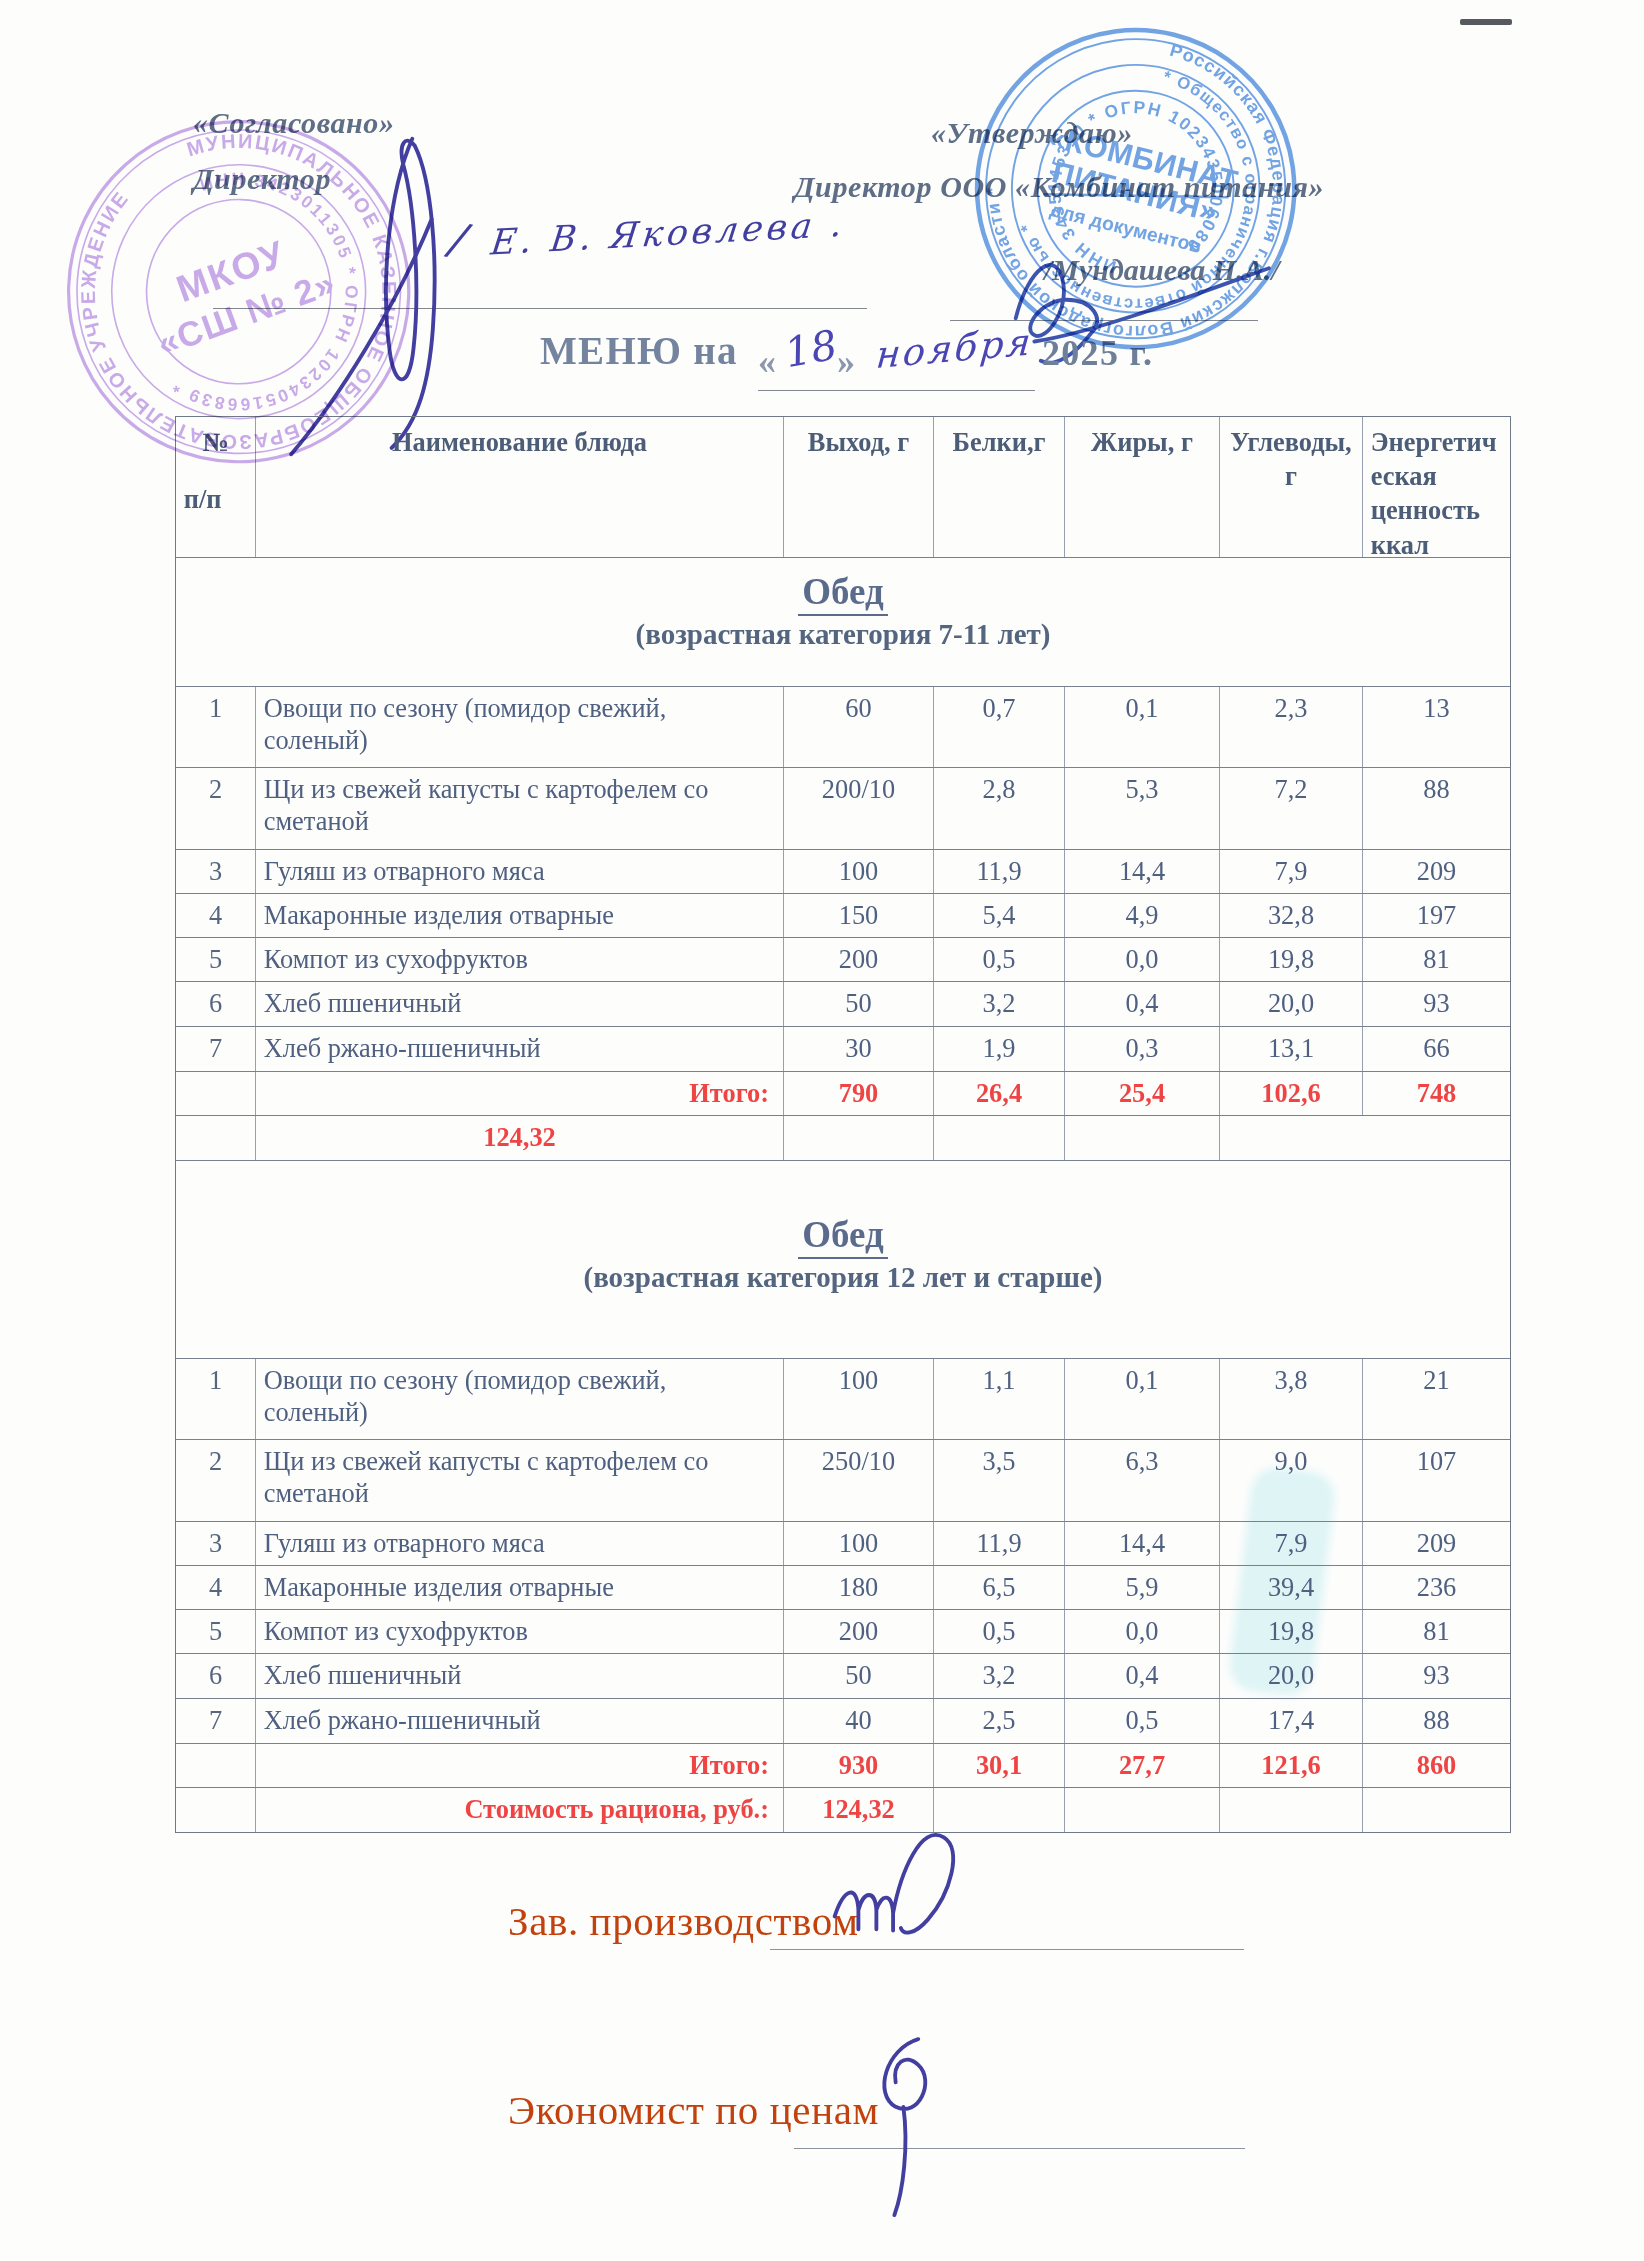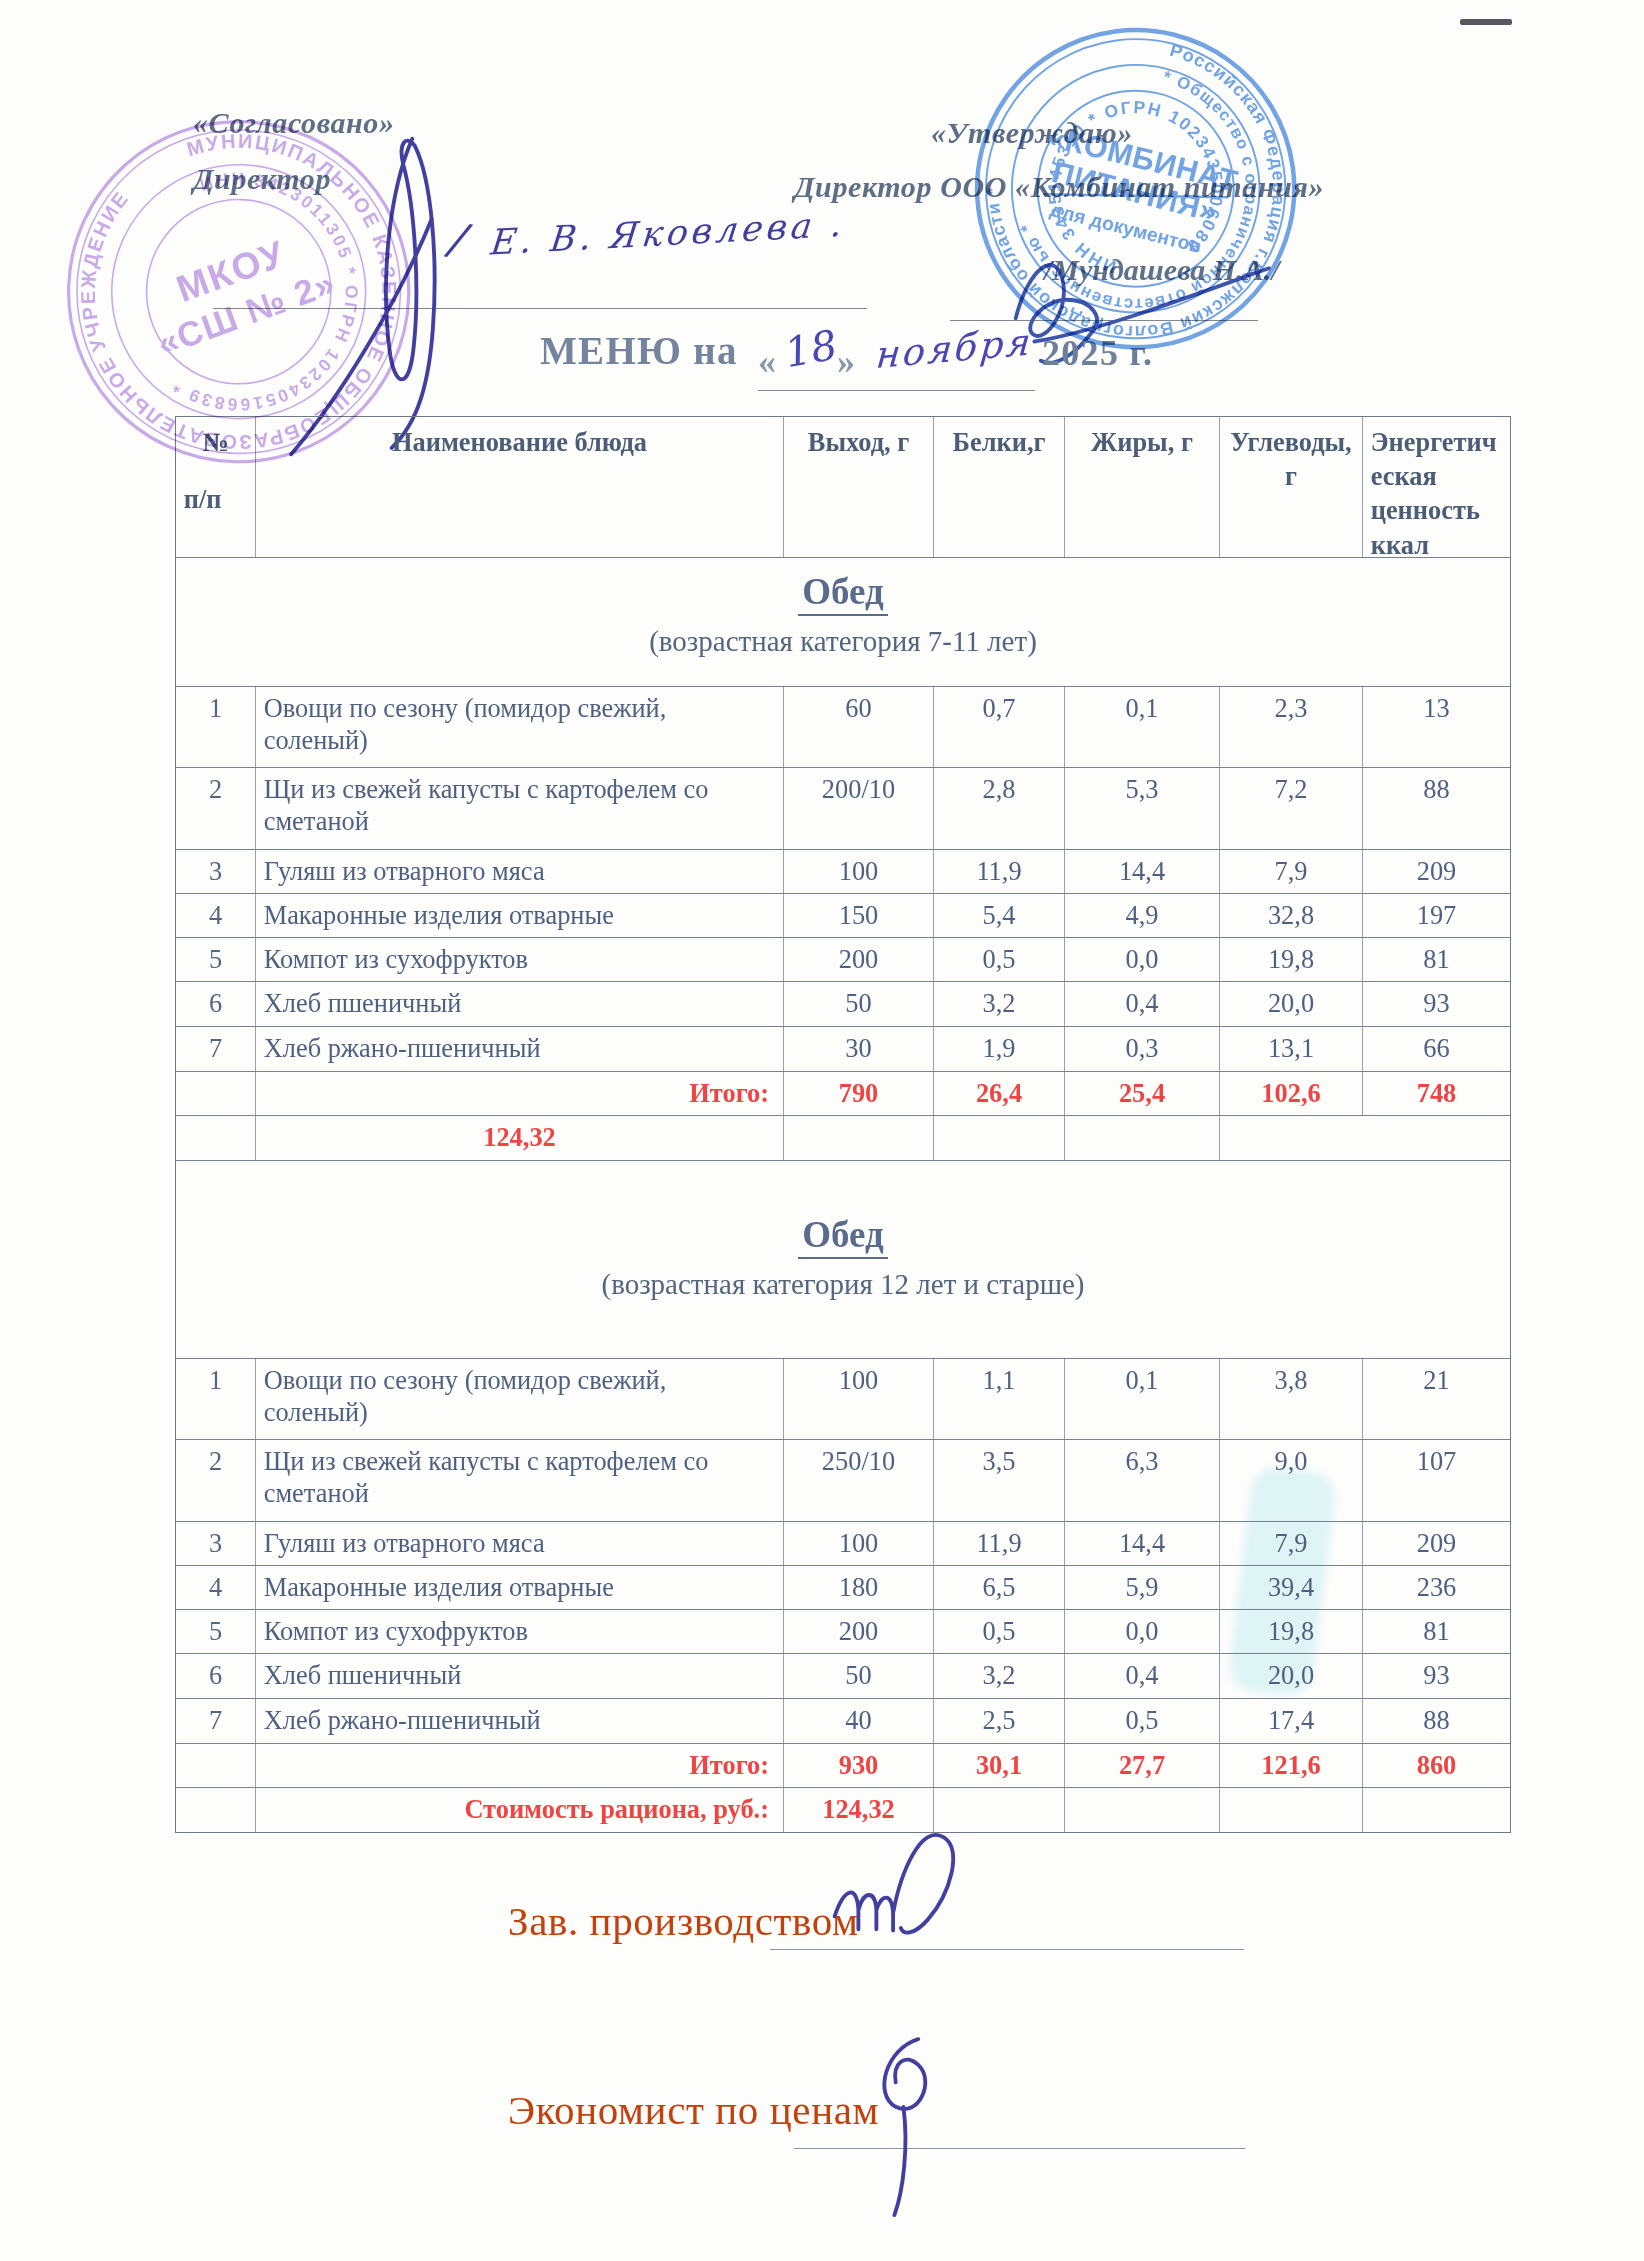--- a/index.html
+++ b/index.html
@@ -33,21 +33,21 @@
      overflow:hidden;}
   .c:first-child{border-left:none;}
   .c.center{text-align:center;}
   .c.bold{font-weight:bold;color:#ef4444;}
   .hdr .c{font-weight:bold;color:#4c5d78;line-height:1.3;padding-top:7.7px;}
   .hdr{height:140px;}
   .wrapany{overflow-wrap:anywhere;}
   .section-cell{border-top:1.9px solid #77818f;text-align:center;}
   .sec-title{font-size:37px;font-weight:bold;color:#5a6b8c;display:inline-block;
              border-bottom:2.6px solid #5a6b8c;padding:0 3.9px 1.3px 3.9px;}
-  .sec-sub{font-size:29px;font-weight:normal;color:#54657f;margin-top:9px;}
+  .sec-sub{font-size:29px;font-weight:bold;color:#54657f;margin-top:2px;}
   .num-cell{text-align:center;color:#55667f;}
 
   
   .stamp{mix-blend-mode:multiply;}
   .stamp text{font-family:"Liberation Sans","DejaVu Sans",sans-serif;}
 
   
   .flabel{font-size:41px;color:#c2410c;letter-spacing:0.6px;}
   .fline{height:0;border-top:1.3px solid #8d939c;}
 

